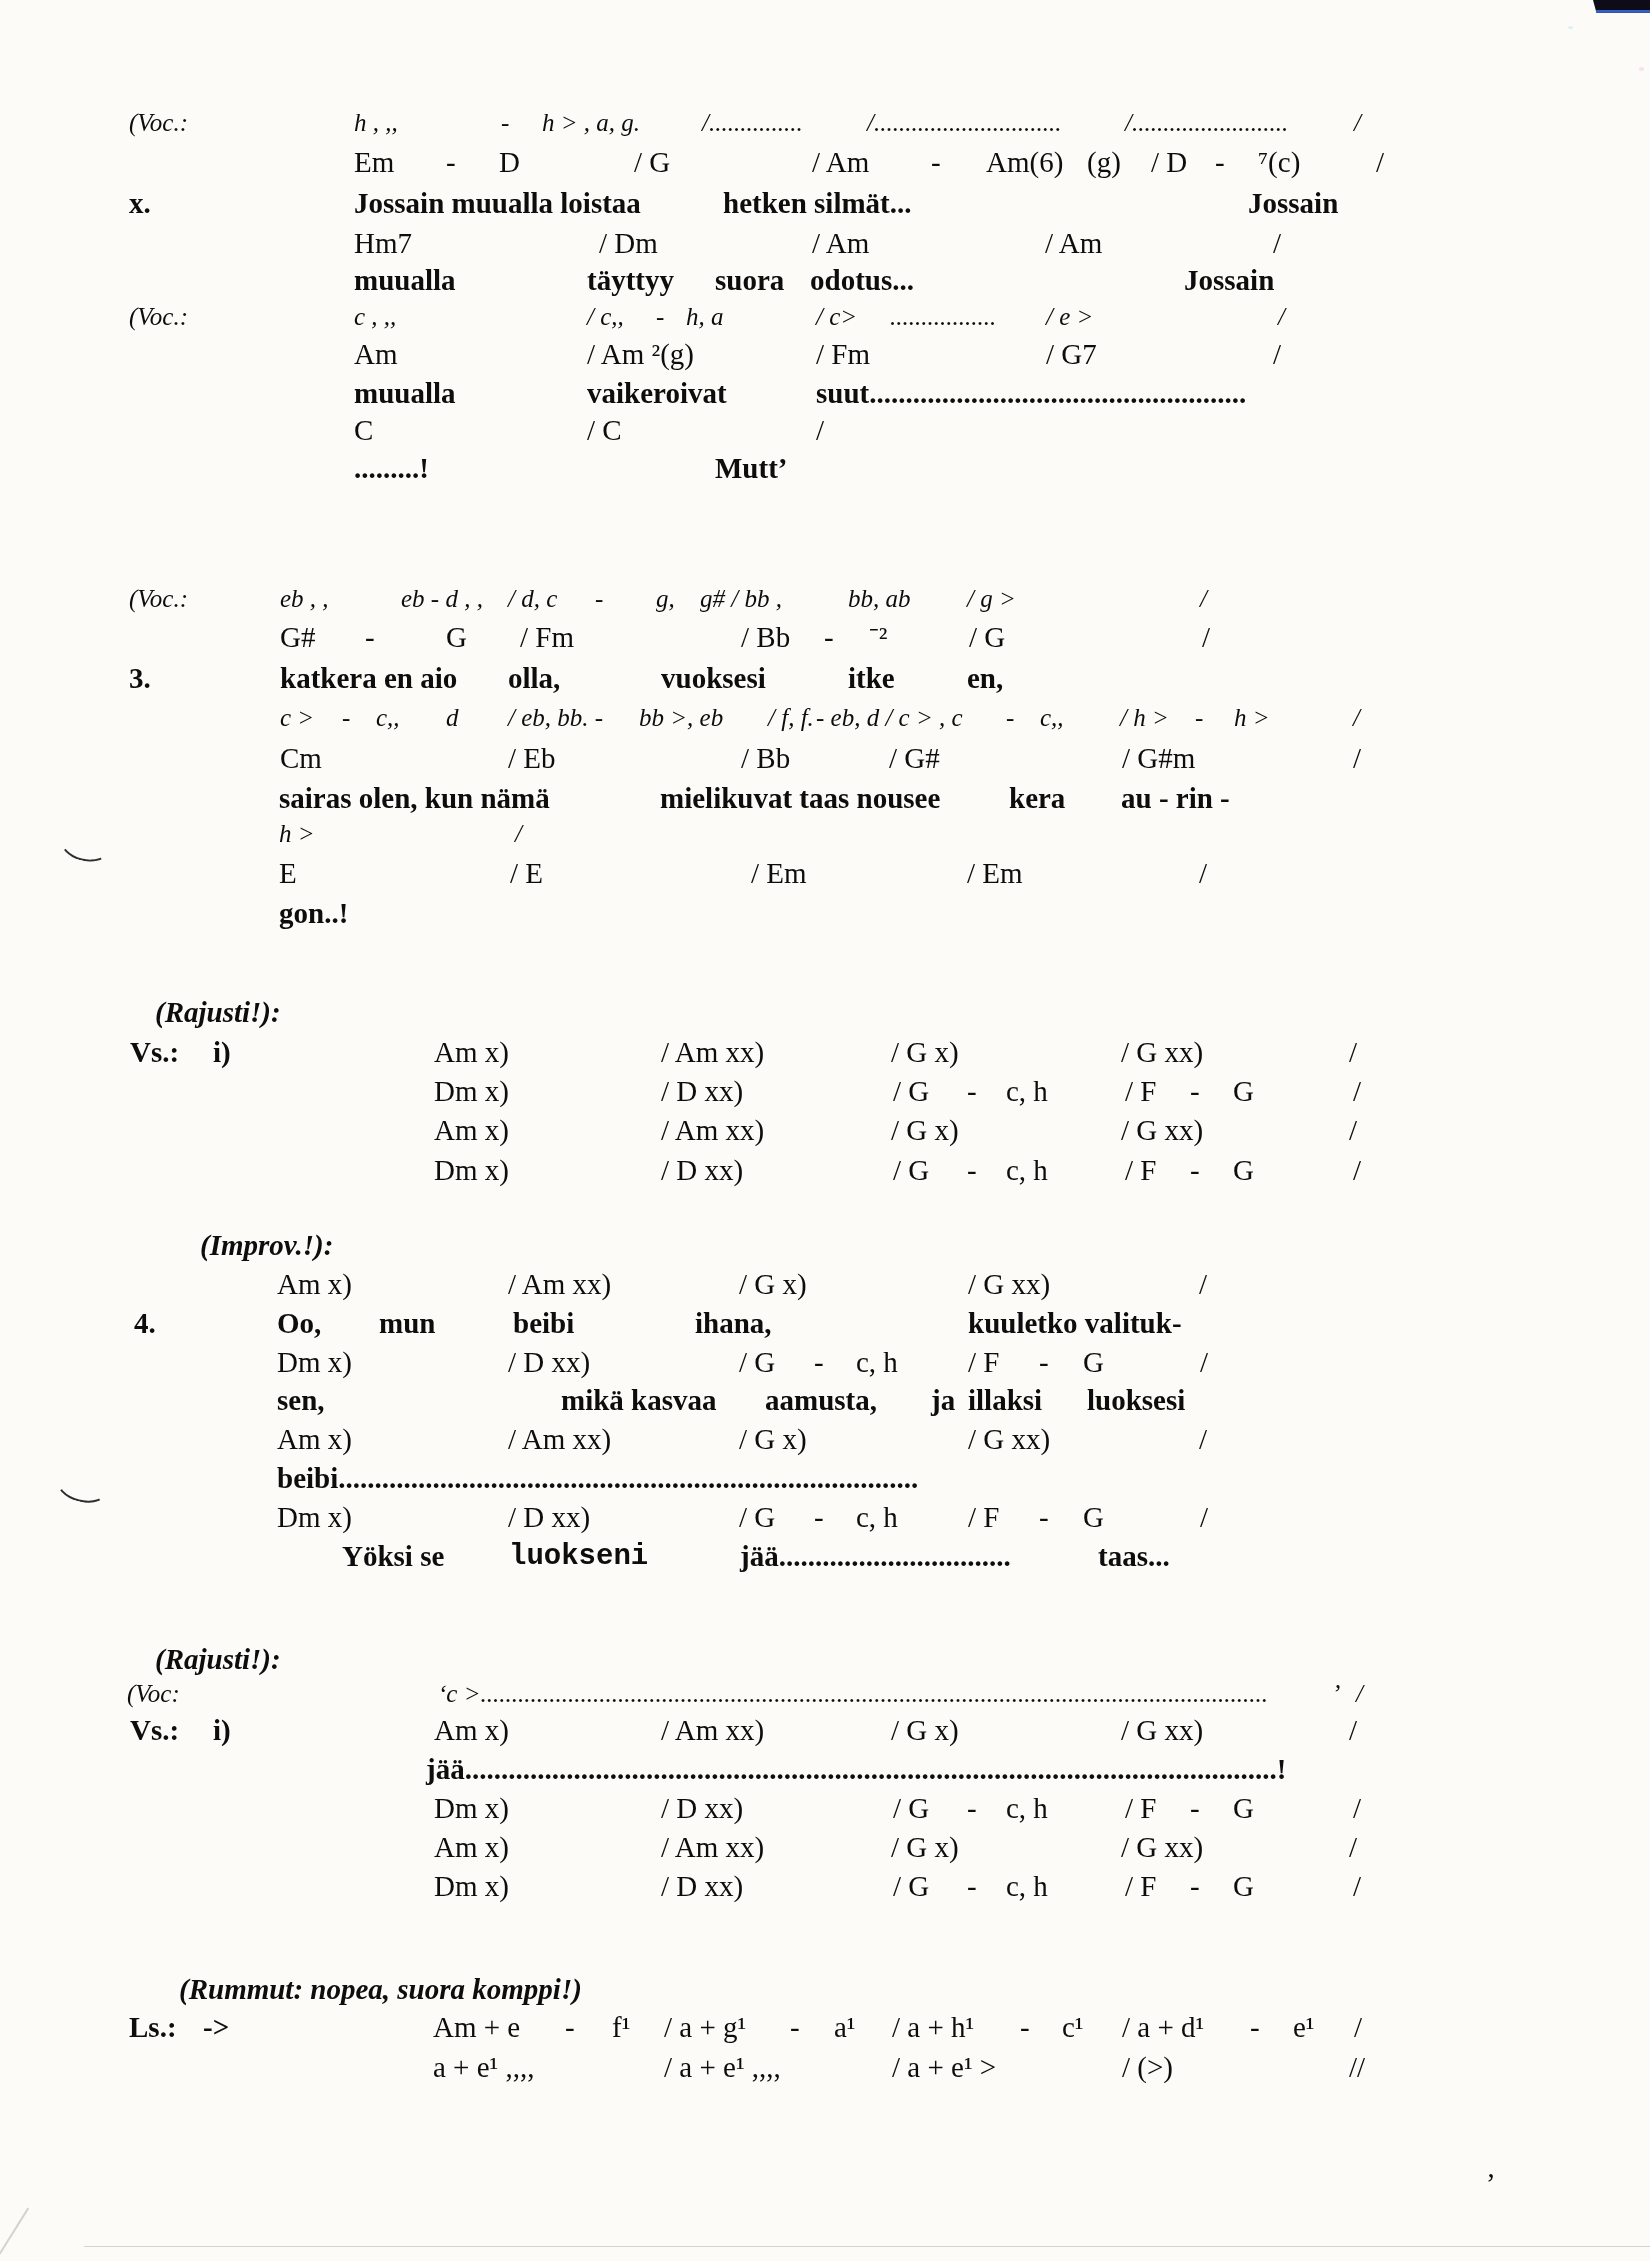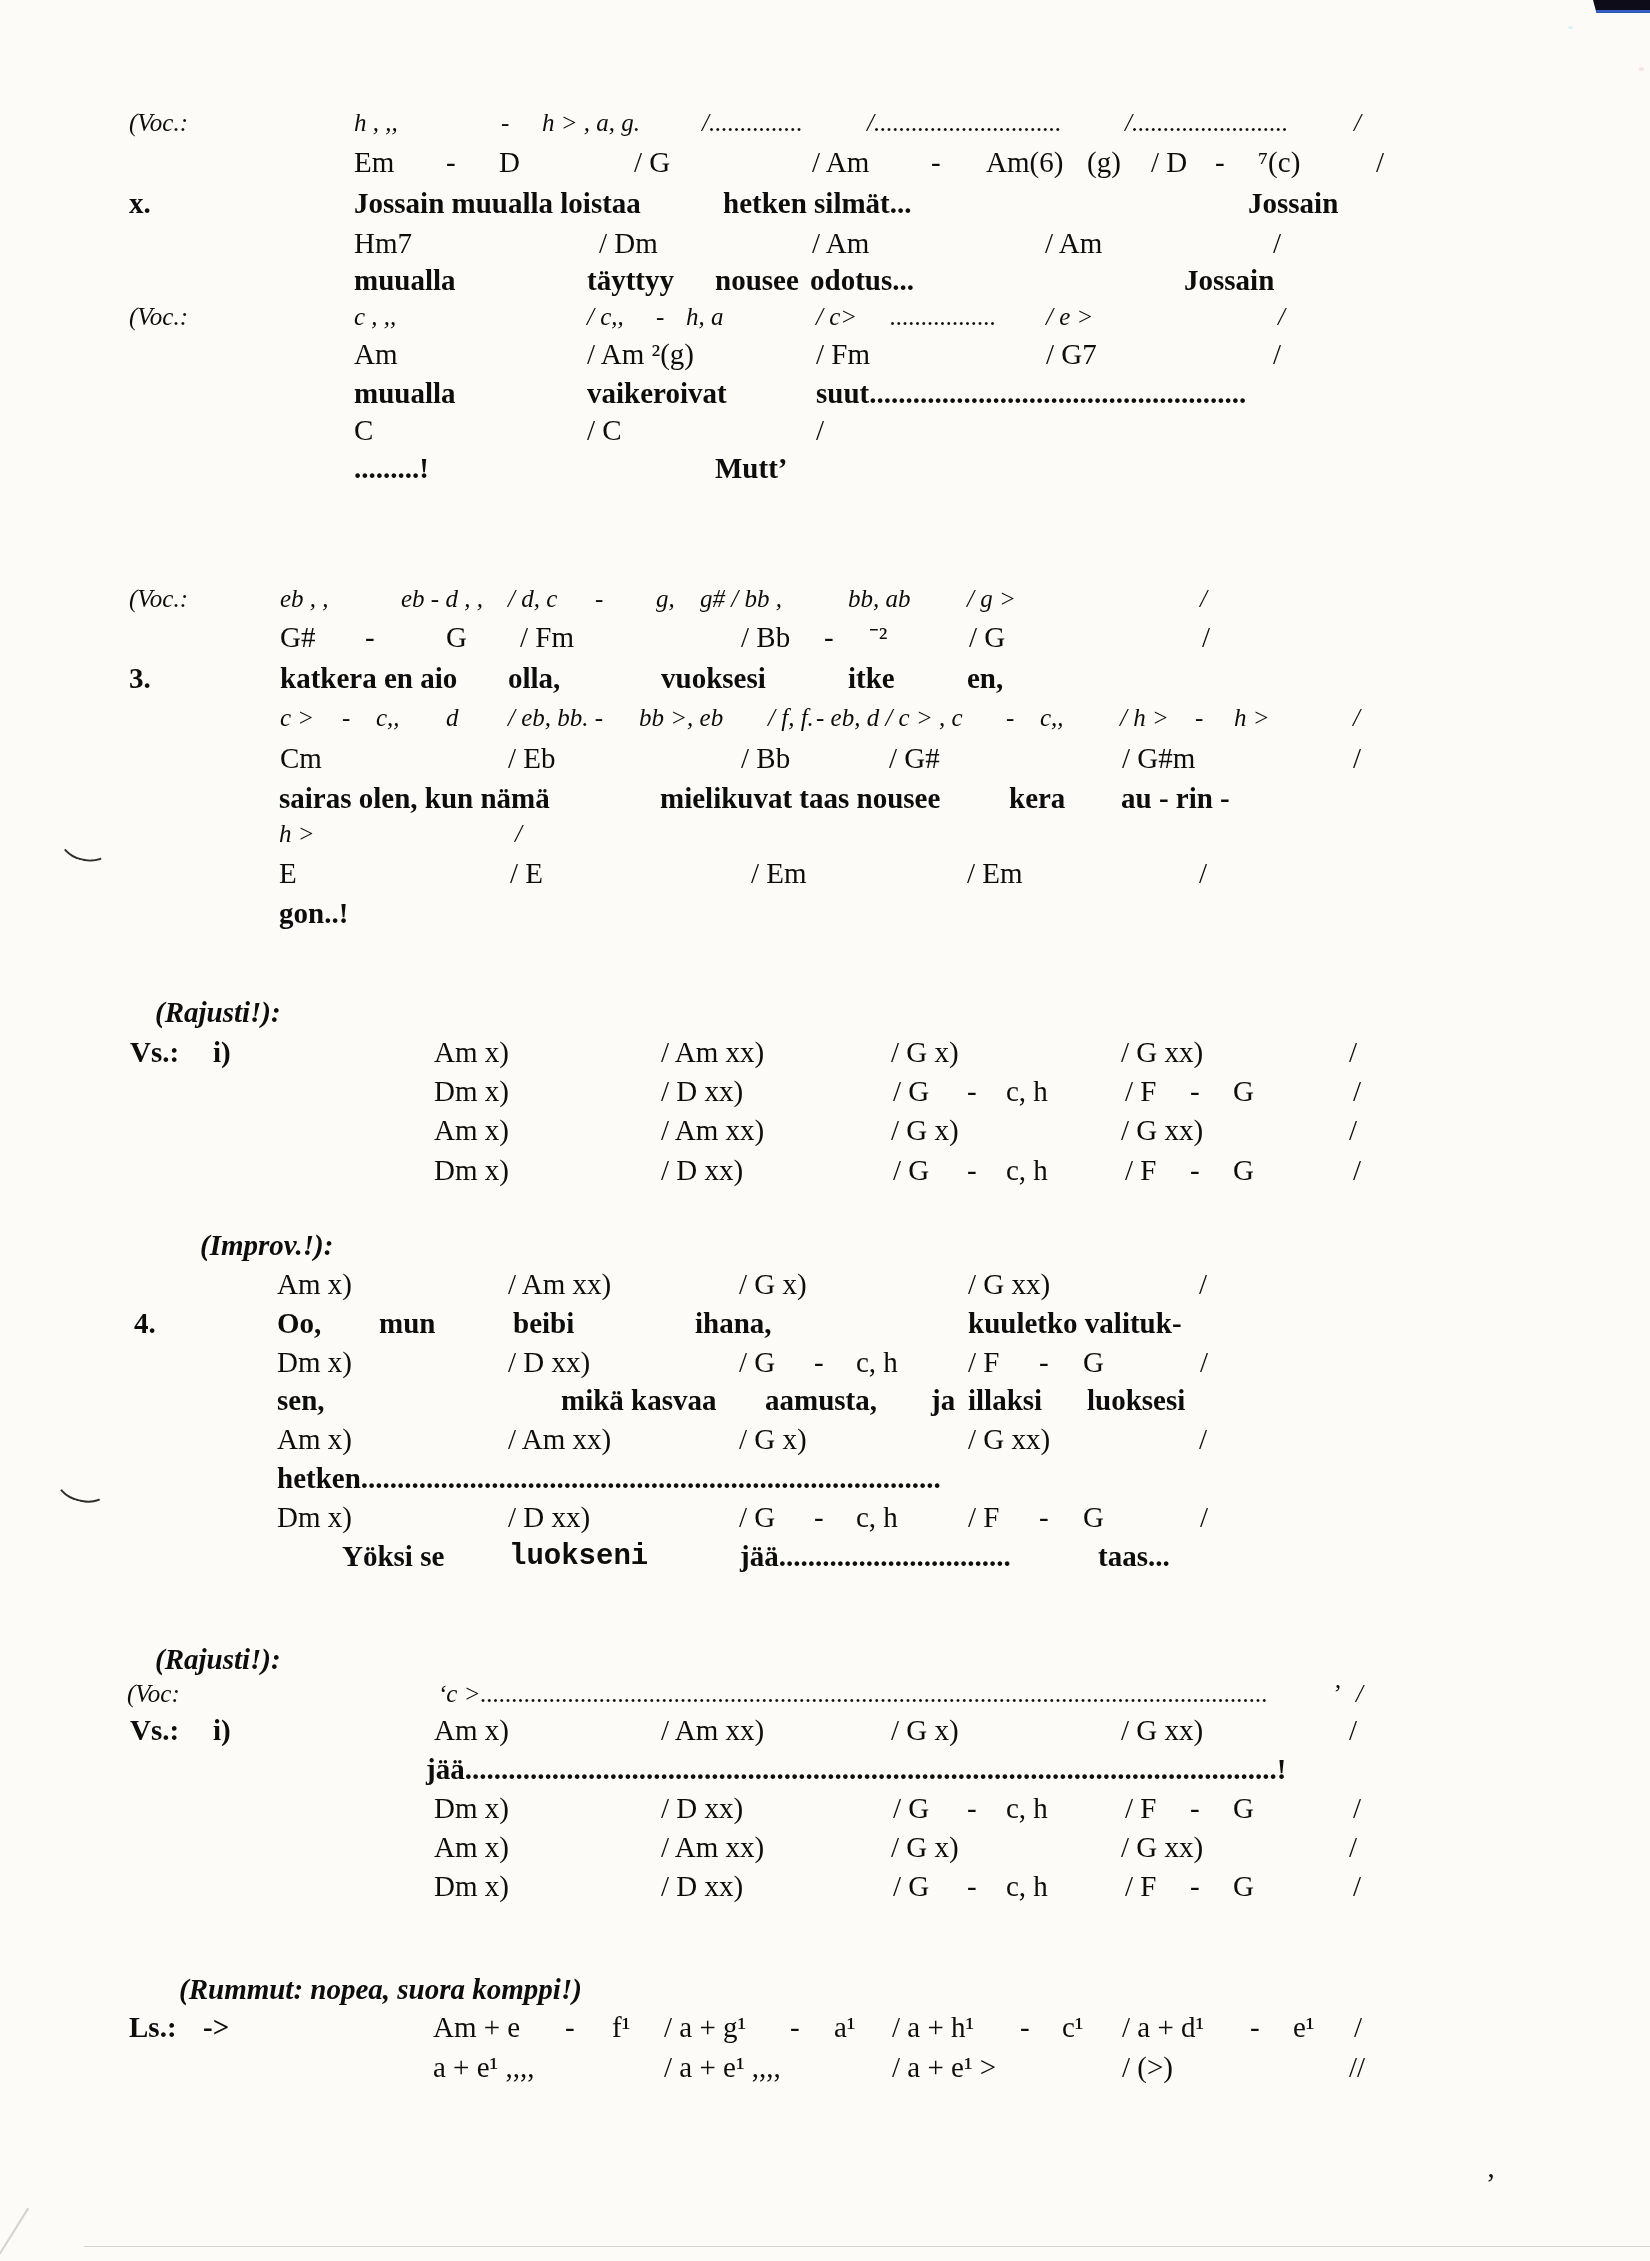--- a/index.html
+++ b/index.html
@@ -86,21 +86,21 @@
       <div class="ln chord" style="top: 228px;">
         <span class="seg" style="left: 354px;">Hm7</span>
         <span class="seg" style="left: 599px;">/ Dm</span>
         <span class="seg" style="left: 812px;">/ Am</span>
         <span class="seg" style="left: 1045px;">/ Am</span>
         <span class="seg" style="left: 1273px;">/</span>
       </div>
       <div class="ln lyric" style="top: 265px;">
         <span class="seg" style="left: 354px;">muualla</span>
         <span class="seg" style="left: 587px;">täyttyy</span>
-        <span class="seg" style="left: 715px;">nousee</span>
+        <span class="seg" style="left: 715px;">suora</span>
         <span class="seg" style="left: 810px;">odotus...</span>
         <span class="seg" style="left: 1184px;">Jossain</span>
       </div>
       <div class="ln cue" style="top: 303px;">
         <span class="seg" style="left: 129px;">(Voc.:</span>
         <span class="seg" style="left: 354px;">c , ,,</span>
         <span class="seg" style="left: 587px;">/ c,,</span>
         <span class="seg" style="left: 656px;">-</span>
         <span class="seg" style="left: 686px;">h, a</span>
         <span class="seg" style="left: 816px;">/ c&gt;</span>
@@ -283,21 +283,21 @@
         <span class="seg" style="left: 1087px;">luoksesi</span>
       </div>
       <div class="ln chord" style="top: 1424px;">
         <span class="seg" style="left: 277px;">Am x)</span>
         <span class="seg" style="left: 508px;">/ Am xx)</span>
         <span class="seg" style="left: 739px;">/ G x)</span>
         <span class="seg" style="left: 968px;">/ G xx)</span>
         <span class="seg" style="left: 1199px;">/</span>
       </div>
       <div class="ln lyric" style="top: 1463px;">
-        <span class="seg" style="left: 277px;">hetken................................................................................</span>
+        <span class="seg" style="left: 277px;">beibi................................................................................</span>
       </div>
       <div class="ln chord" style="top: 1502px;">
         <span class="seg" style="left: 277px;">Dm x)</span>
         <span class="seg" style="left: 508px;">/ D xx)</span>
         <span class="seg" style="left: 739px;">/ G</span>
         <span class="seg" style="left: 814px;">-</span>
         <span class="seg" style="left: 856px;">c, h</span>
         <span class="seg" style="left: 968px;">/ F</span>
         <span class="seg" style="left: 1039px;">-</span>
         <span class="seg" style="left: 1083px;">G</span>

